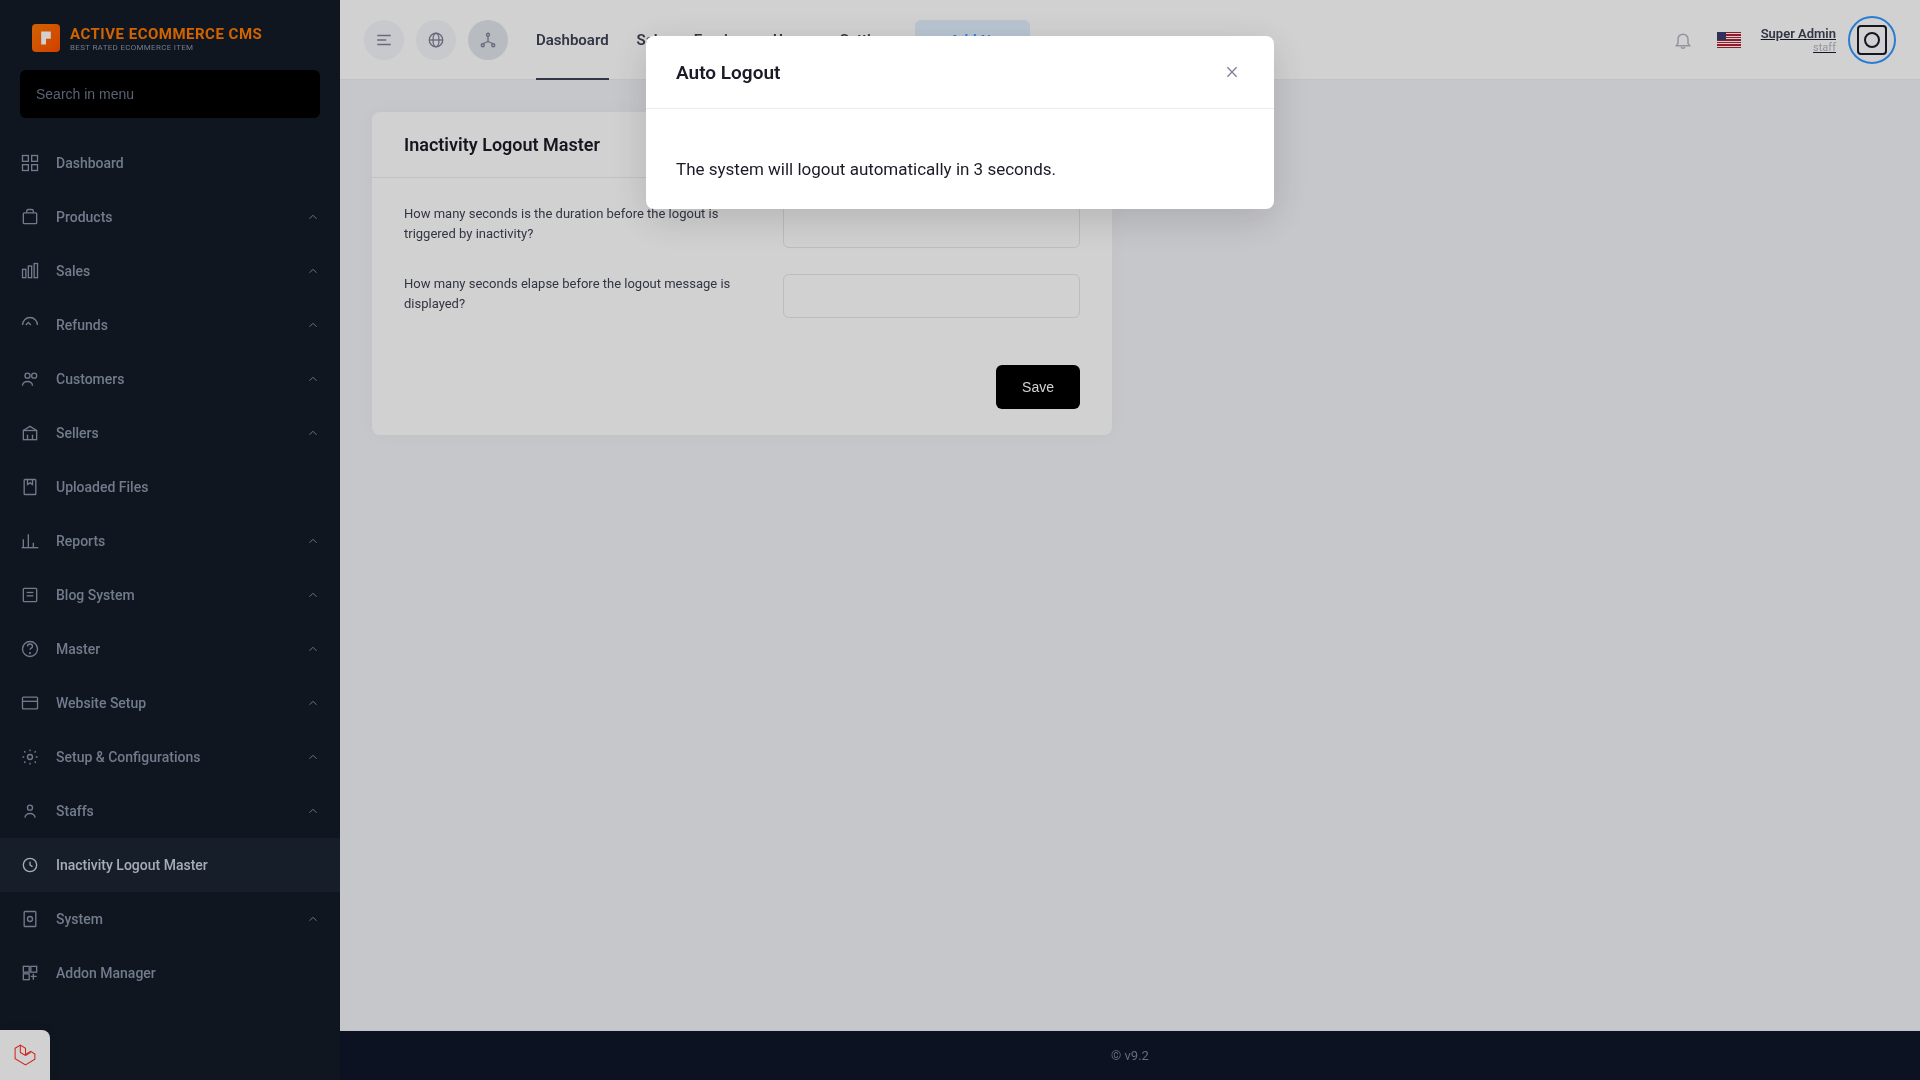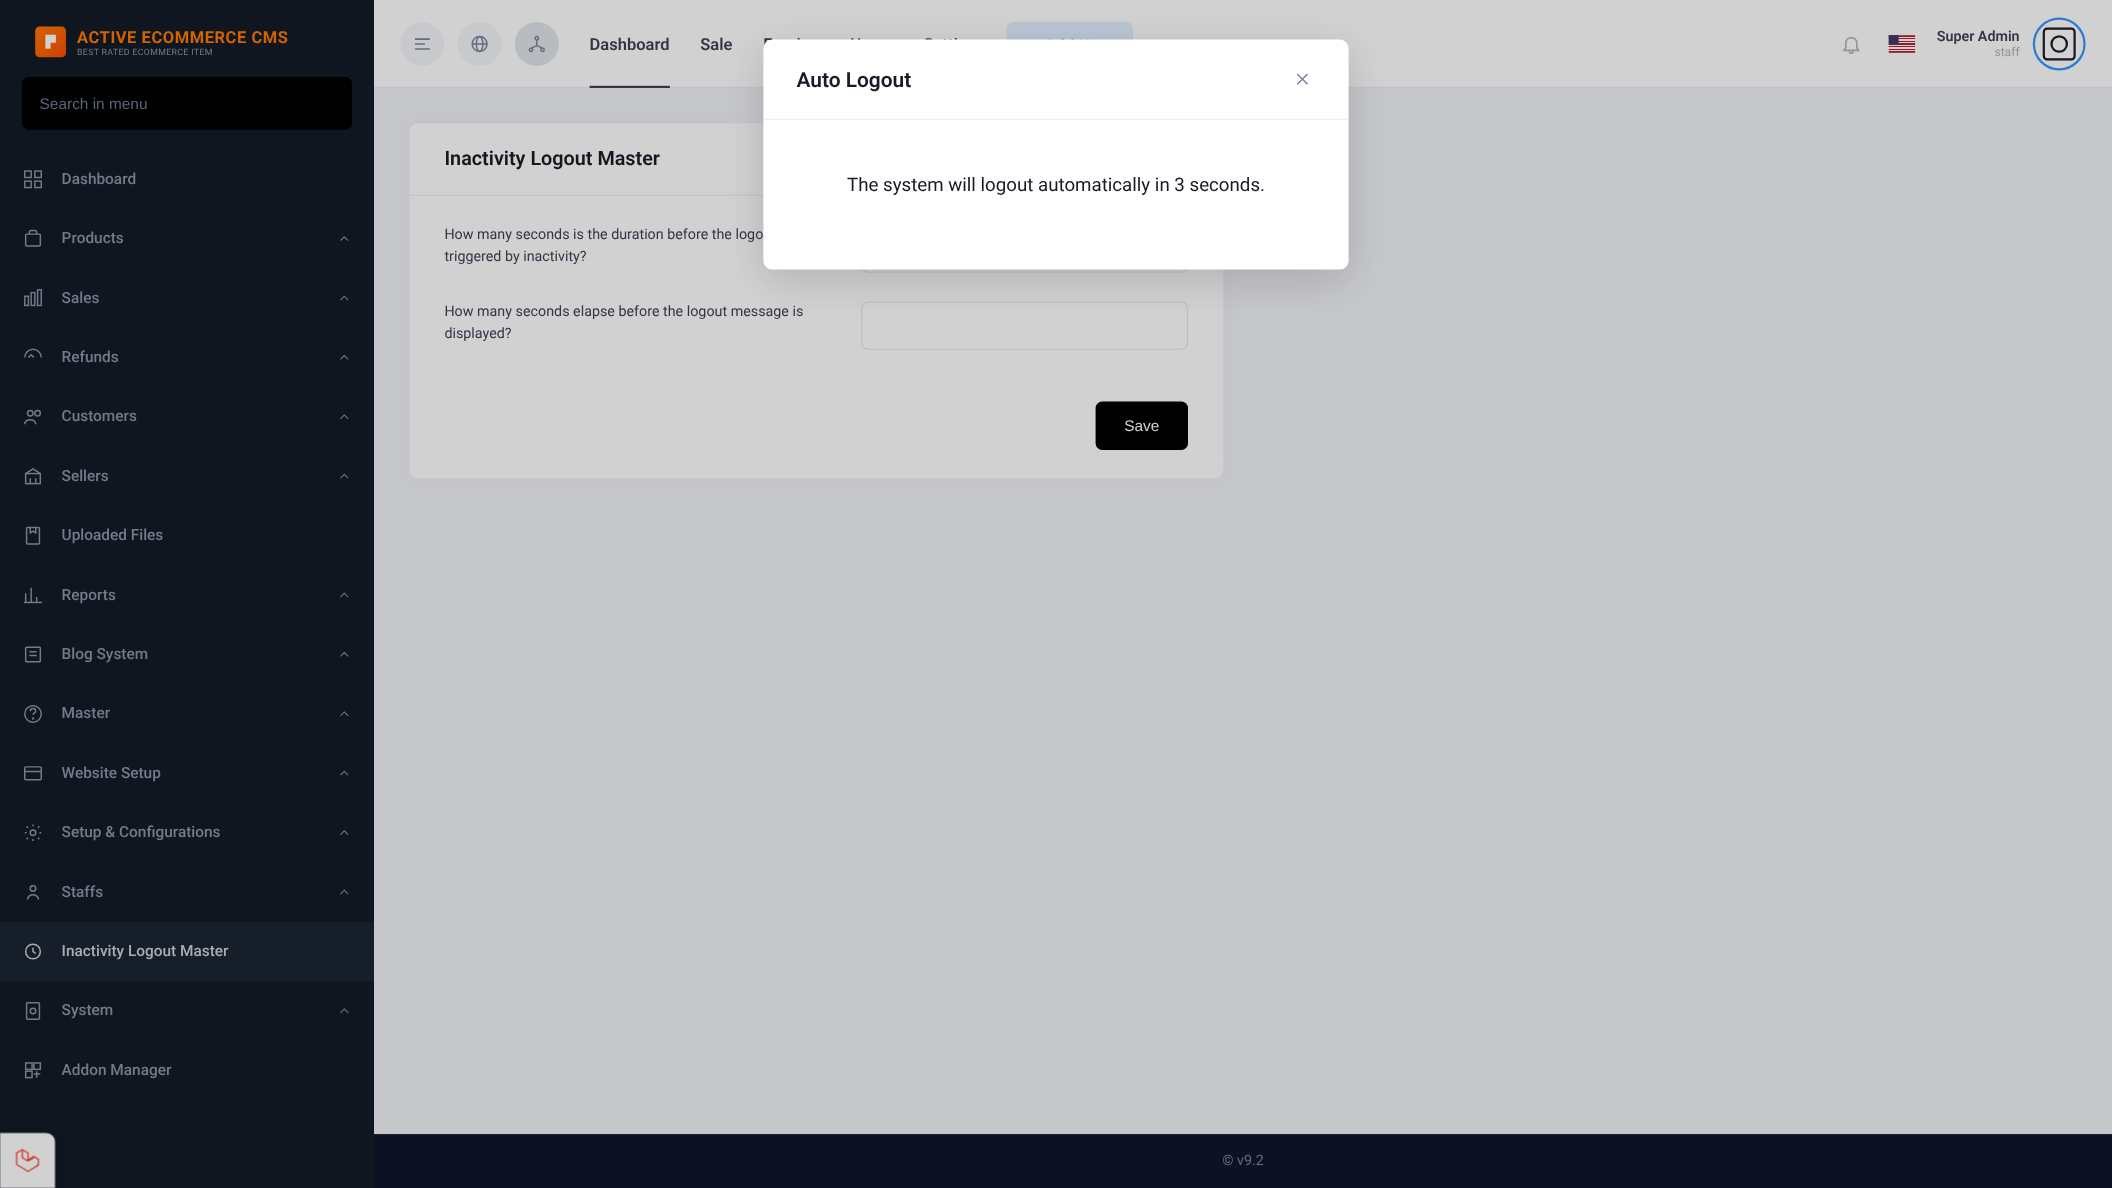--- a/index.html
+++ b/index.html
@@ -31,21 +31,21 @@
 .hdr-icon-btn.selected { background:#e1e4ea;}
 .nav-tabs { display:flex; align-items:center; margin-left:16px; gap:28px;}
 .nav-tab { font-size:15px; font-weight:600; color:#3f4254; cursor:pointer; position:relative; padding:4px 0;}
 .nav-tab.active::after { content:""; position:absolute; left:0; right:0; bottom:-27px; height:2px; background:#3f4254;}
 .hdr-btn-primary { margin-left:20px; height:40px; padding:0 20px; background:#e1f0ff; color:#3699ff; border:none; border-radius:6px; font-size:14px; font-weight:600; cursor:pointer; display:flex; align-items:center; gap:6px;}
 .hdr-spacer { flex:1;}
 .hdr-bell { width:40px; height:40px; border-radius:50%; display:flex; align-items:center; justify-content:center; cursor:pointer; color:#b5b5c3; margin-right:14px;}
 .hdr-flag { width:24px; height:16px; margin-right:20px; cursor:pointer; background:linear-gradient(to bottom,#b22234 0 8%,#fff 8% 15%,#b22234 15% 23%,#fff 23% 31%,#b22234 31% 38%,#fff 38% 46%,#b22234 46% 54%,#fff 54% 62%,#b22234 62% 69%,#fff 69% 77%,#b22234 77% 85%,#fff 85% 92%,#b22234 92% 100%); position:relative;}
 .hdr-flag::before{content:"";position:absolute;left:0;top:0;width:40%;height:54%;background:#3c3b6e;}
 .hdr-user { display:flex; align-items:center; cursor:pointer;}
-.hdr-user-text { text-align:right; margin-right:12px;}
+.hdr-user-text { text-align:right; margin-right:12px;text-decoration:underline;}
 .hdr-user-name { font-size:13px; font-weight:600; color:#3f4254;}
 .hdr-user-role { font-size:11px; color:#b5b5c3;}
 .hdr-avatar { width:48px; height:48px; border-radius:50%; border:2px solid #3699ff; display:flex; align-items:center; justify-content:center; position:relative; background:#fff;}
 .hdr-avatar-inner { width:30px; height:30px; border:2px solid #1b1b28; border-radius:4px; position:relative;}
 .hdr-avatar-inner::before{content:"";position:absolute;left:50%;top:50%;width:12px;height:12px;border:2px solid #1b1b28;border-radius:50%;transform:translate(-50%,-50%);}
 
 
 .main { position:fixed; left:340px; right:0; top:80px; bottom:0; overflow:auto; padding:32px;}
 .card { background:#fff; border-radius:8px; box-shadow:0 0 20px rgba(0,0,0,.03); width:740px;}
 .card-header { padding:22px 32px; border-bottom:1px solid #ebedf3;}
@@ -59,25 +59,25 @@
 
 
 .footer { position:fixed; left:340px; right:0; bottom:0; height:50px; background:#0f172a; display:flex; align-items:center; justify-content:center; border-top:1px solid #ebedf3; font-size:13px; color:#7e8299;}
 
 
 .lv-badge { position:fixed; left:0; bottom:0; width:50px; height:50px; background:#fff; border-top-right-radius:8px; box-shadow:0 0 10px rgba(0,0,0,.1); display:flex; align-items:center; justify-content:center; z-index:15;}
 .lv-badge svg { width:26px; height:26px;}
 
 
 .modal-backdrop { position:fixed; inset:0; background:rgba(0,0,0,.18); z-index:100;}
-.modal { position:fixed; left:50%; top:36px; transform:translateX(-50%); width:532px; background:#fff; border-radius:8px; box-shadow:0 10px 40px rgba(0,0,0,.15); z-index:110;}
+.modal { position:fixed; left:50%; top:36px; transform:translateX(-50%); width:628px; background:#fff; border-radius:8px; box-shadow:0 10px 40px rgba(0,0,0,.15); z-index:110;}
 .modal-header { padding:24px 30px; border-bottom:1px solid #ebedf3; display:flex; align-items:center;}
 .modal-title { font-size:19px; font-weight:600; color:#1b1b28;}
 .modal-close { margin-left:auto; width:24px; height:24px; cursor:pointer; color:#7e8299; display:flex; align-items:center; justify-content:center;}
-.modal-body { padding:50px 30px 66px; text-align:center; font-size:17px; color:#1b1b28;}
+.modal-body { padding:50px 30px 30px; text-align:left; font-size:17px; color:#1b1b28;}
 </style>
 </head>
 <body>
 
 <aside class="sidebar">
   <div class="logo-wrap">
     <div class="logo-badge"></div>
     <div>
       <div class="logo-text1">ACTIVE ECOMMERCE CMS</div>
       <div class="logo-text2">BEST RATED ECOMMERCE ITEM</div>

